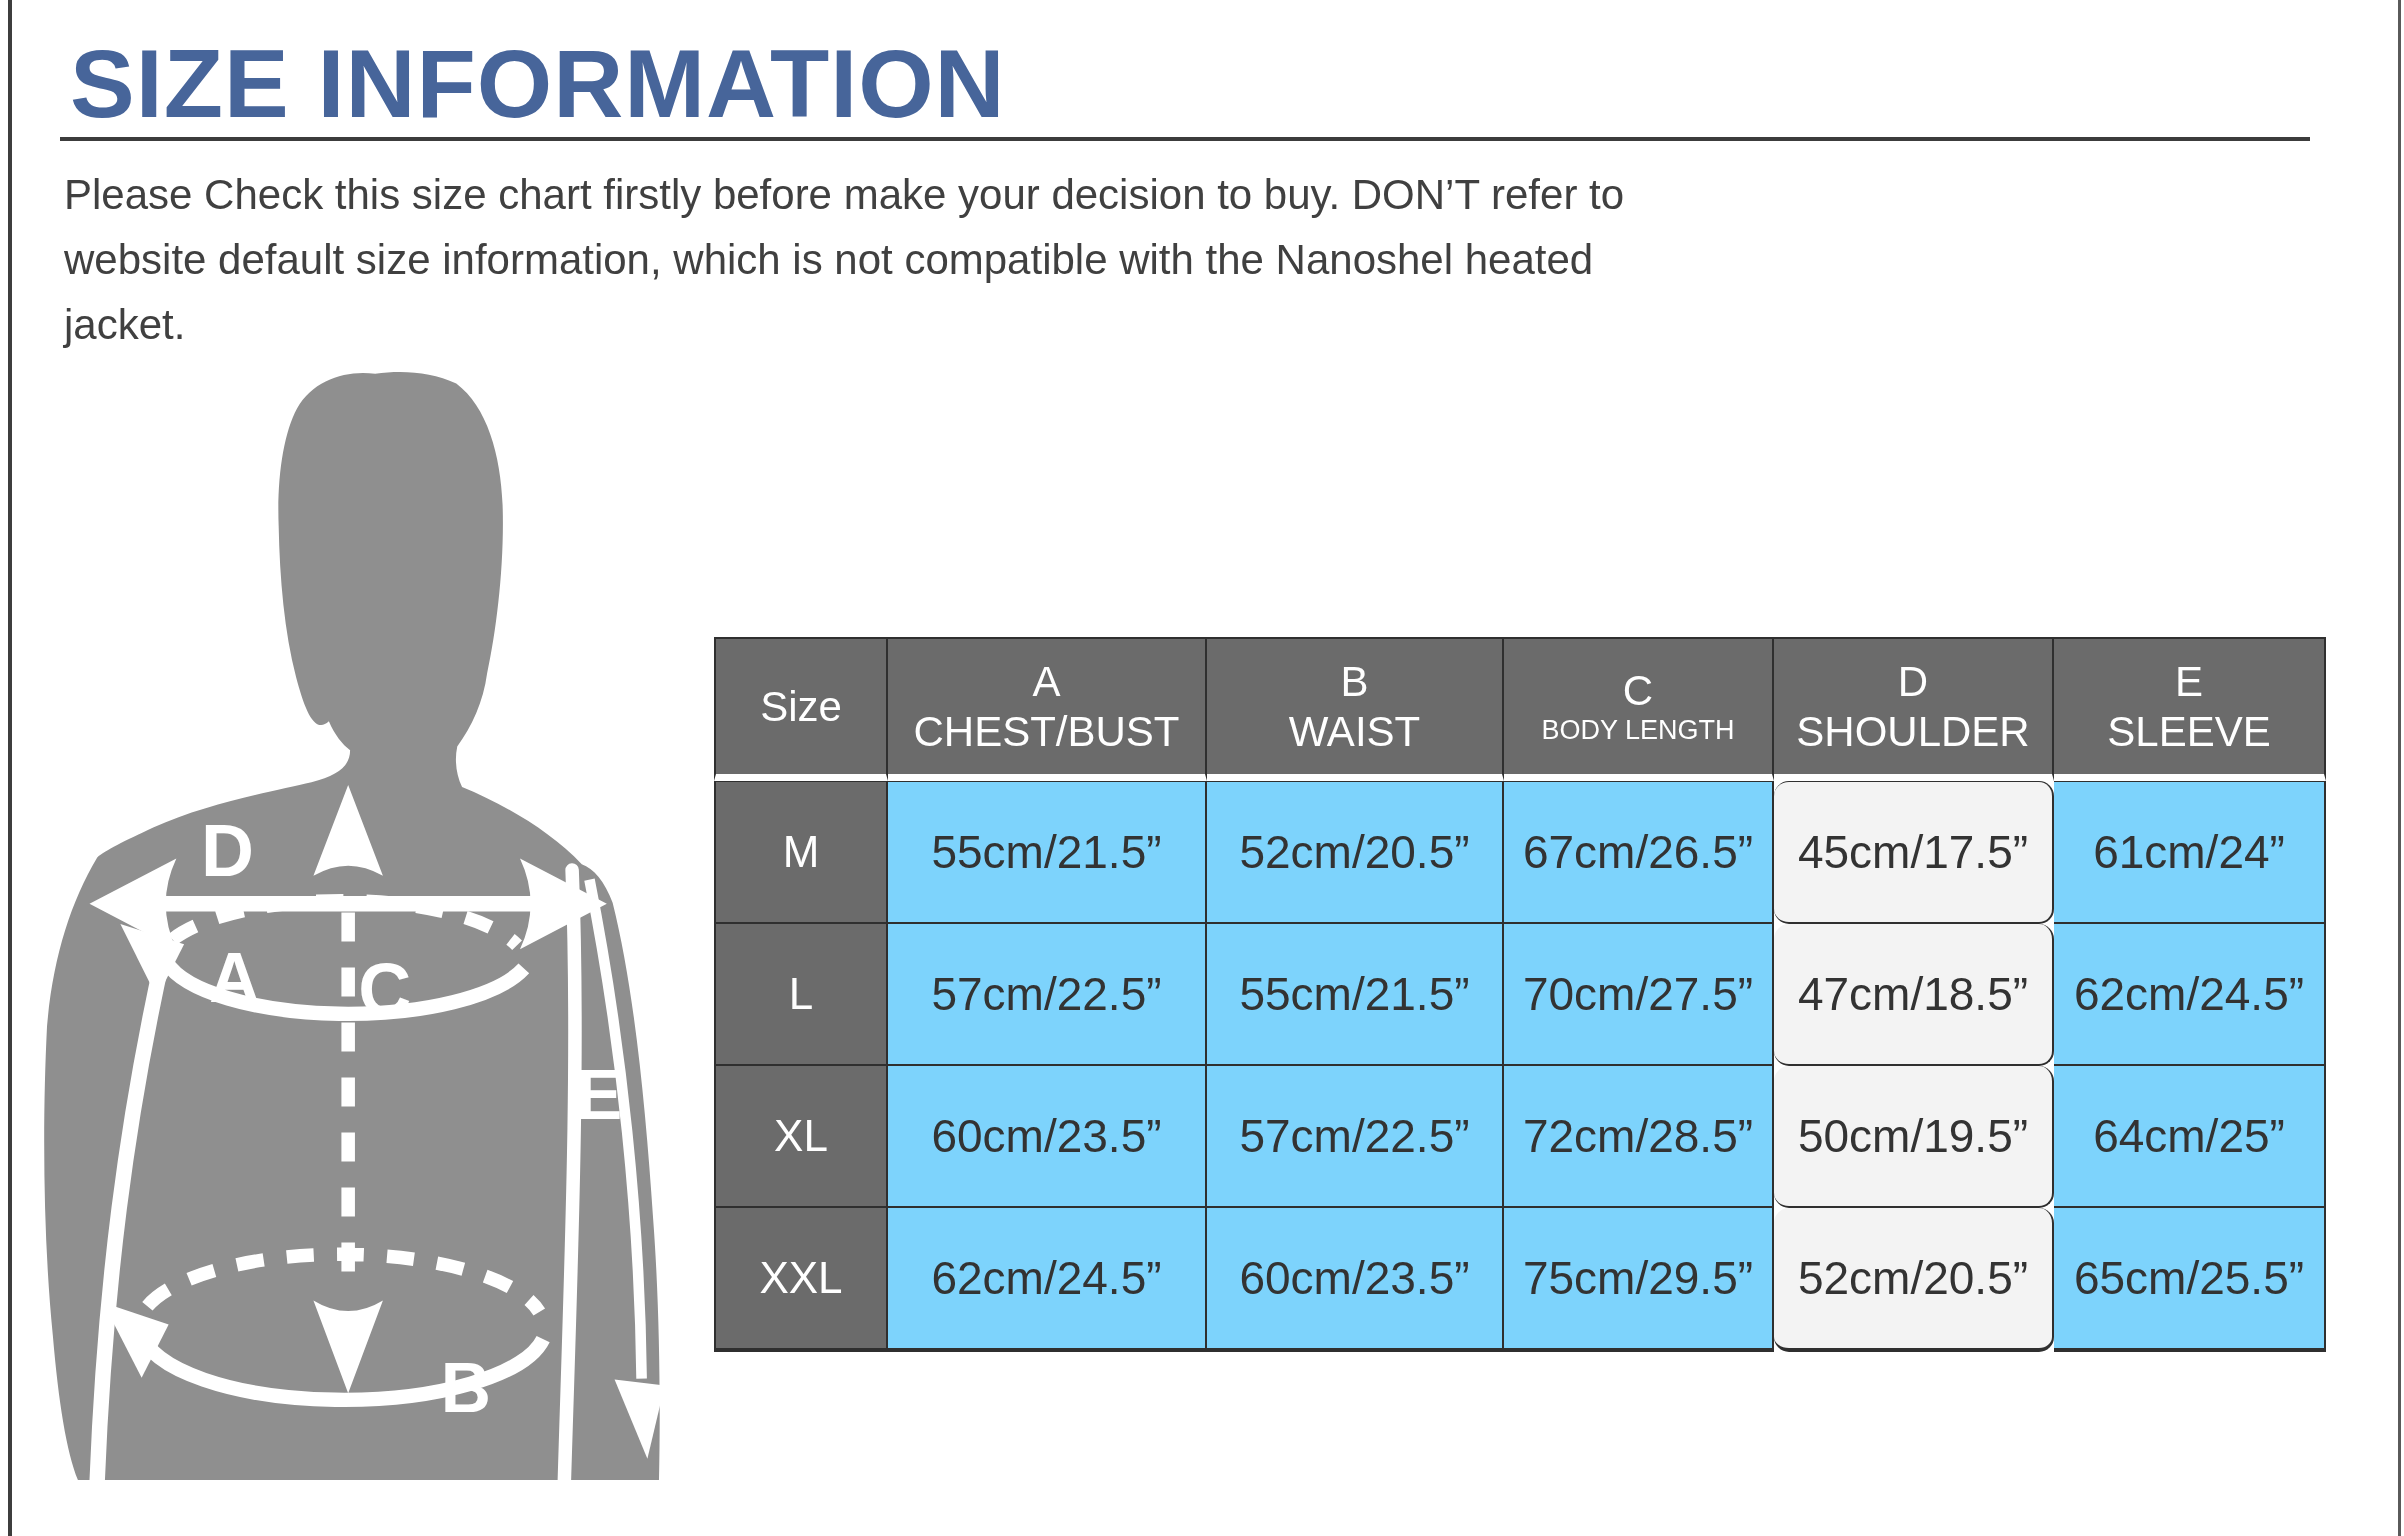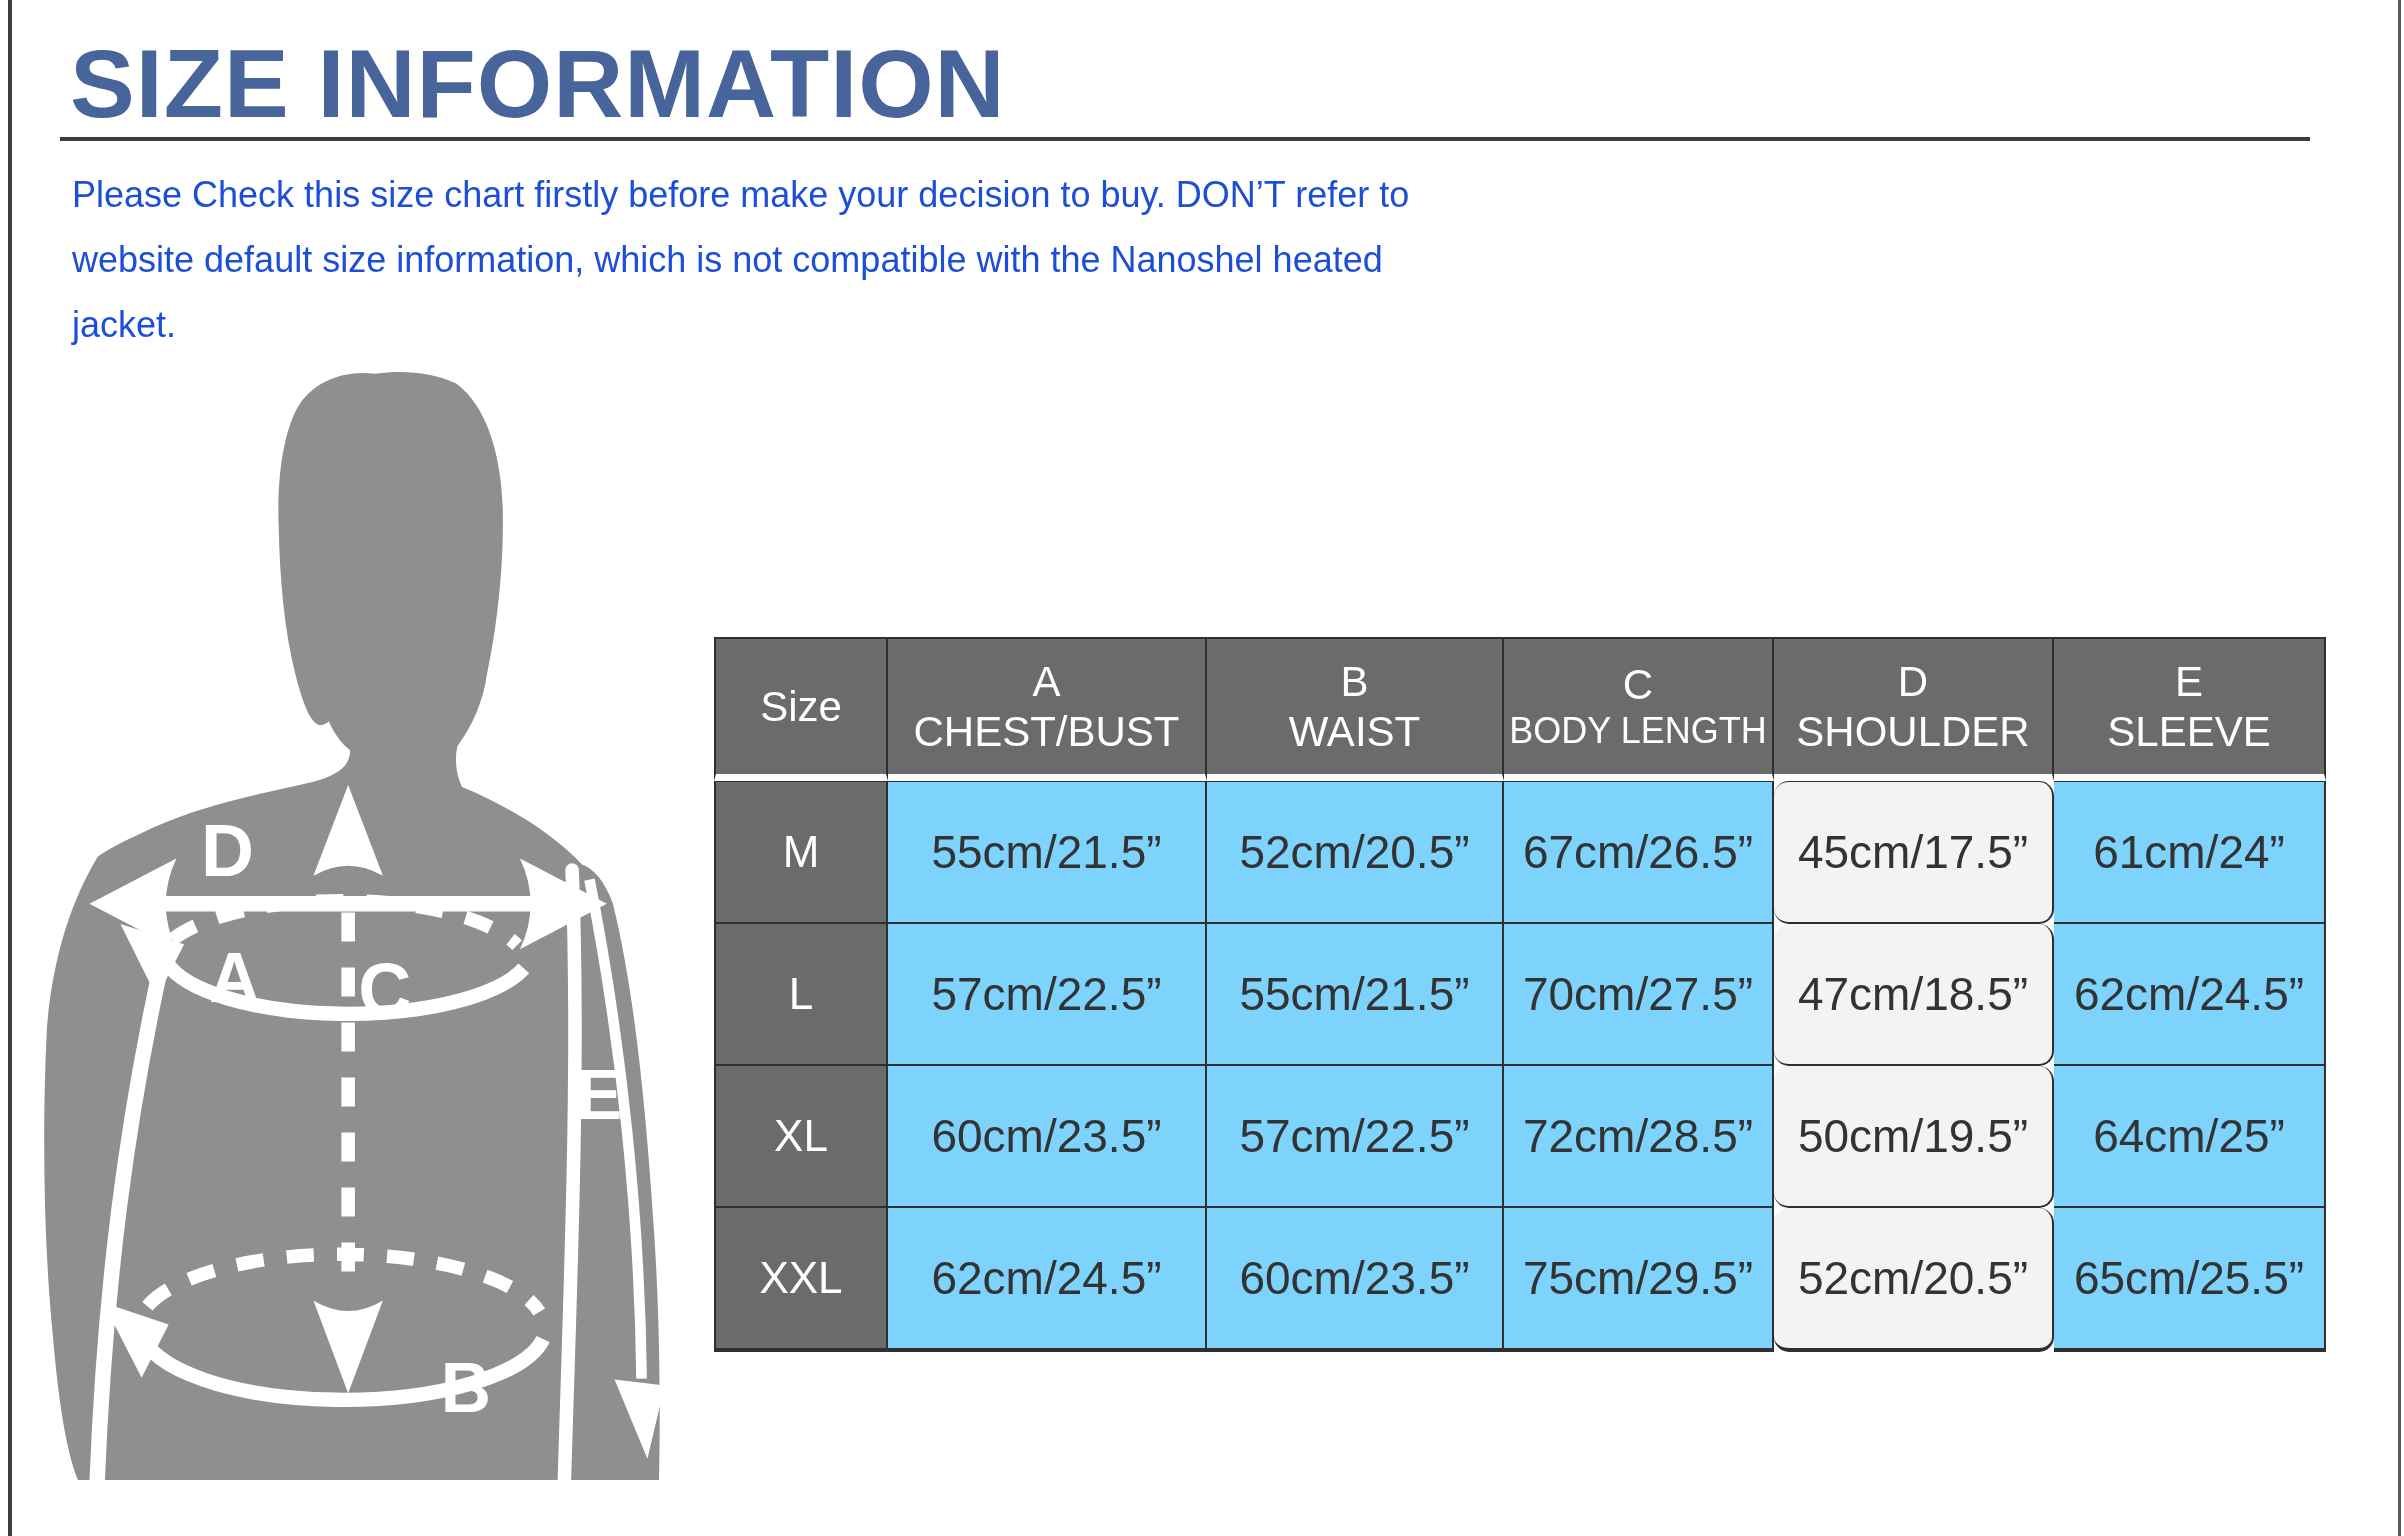--- a/index.html
+++ b/index.html
@@ -26,21 +26,21 @@
     position:absolute;left:714px;top:637px;
     border-collapse:separate;border-spacing:0;table-layout:fixed;
   }
   .size-table th,.size-table td{padding:0;text-align:center;vertical-align:middle;}
   .size-table thead th{
     background:#6b6b6b;color:#ffffff;font-weight:400;font-size:42px;line-height:1.18;
     height:135px;border-top:2.9px solid #2f2f2f;border-right:2.9px solid #2f2f2f;border-bottom:7.7px solid #ffffff;
   }
   .size-table thead th:first-child{border-left:2.9px solid #2f2f2f;}
   .size-table thead th .th-letter,.size-table thead th .th-name{display:block;}
-  .size-table thead th:nth-child(4) .th-name{font-size:36px;}
+  .size-table thead th:nth-child(4) .th-name{font-size:27px;}
   .size-table tbody th{
     background:#6b6b6b;color:#ffffff;font-weight:400;font-size:44px;
     height:140px;border-left:2.9px solid #2f2f2f;border-right:2.9px solid #2f2f2f;border-bottom:2.9px solid #2f2f2f;
   }
   .size-table tbody td{
     background:#7dd3fc;color:#333333;font-size:46px;
     border-right:2.9px solid #2f2f2f;border-bottom:2.9px solid #2f2f2f;
   }
   .size-table tbody td:nth-child(5){background:#f3f3f3;border-radius:15px;}
   .size-table tbody tr:first-child th,.size-table tbody tr:first-child td{border-top:1.9px solid #2f2f2f;}
@@ -50,21 +50,21 @@
 <body>
 
 <div class="page-edge left"></div>
 <div class="page-edge right"></div>
 
 <h1 class="page-title">SIZE INFORMATION</h1>
 <div class="title-rule"></div>
 
 <p class="intro">
   </p>
-<div style="position:absolute;left:72px;top:162px;color:#1d4ed8;font-size:36px;line-height:65px;">
+<div style="position:absolute;left:64px;top:162px;color:#404040;font-size:42px;line-height:65px;">
     <div>Please Check this size chart firstly before make your decision to buy. DON’T refer to</div>
     <div>website default size information, which is not compatible with the Nanoshel heated</div>
     <div>jacket.</div>
   </div>
 <p></p>
 
 <svg class="figure-svg" viewBox="0 0 710 1150" xmlns="http://www.w3.org/2000/svg">
 
   <path fill="#8f8f8f" d="
     M 378,4

